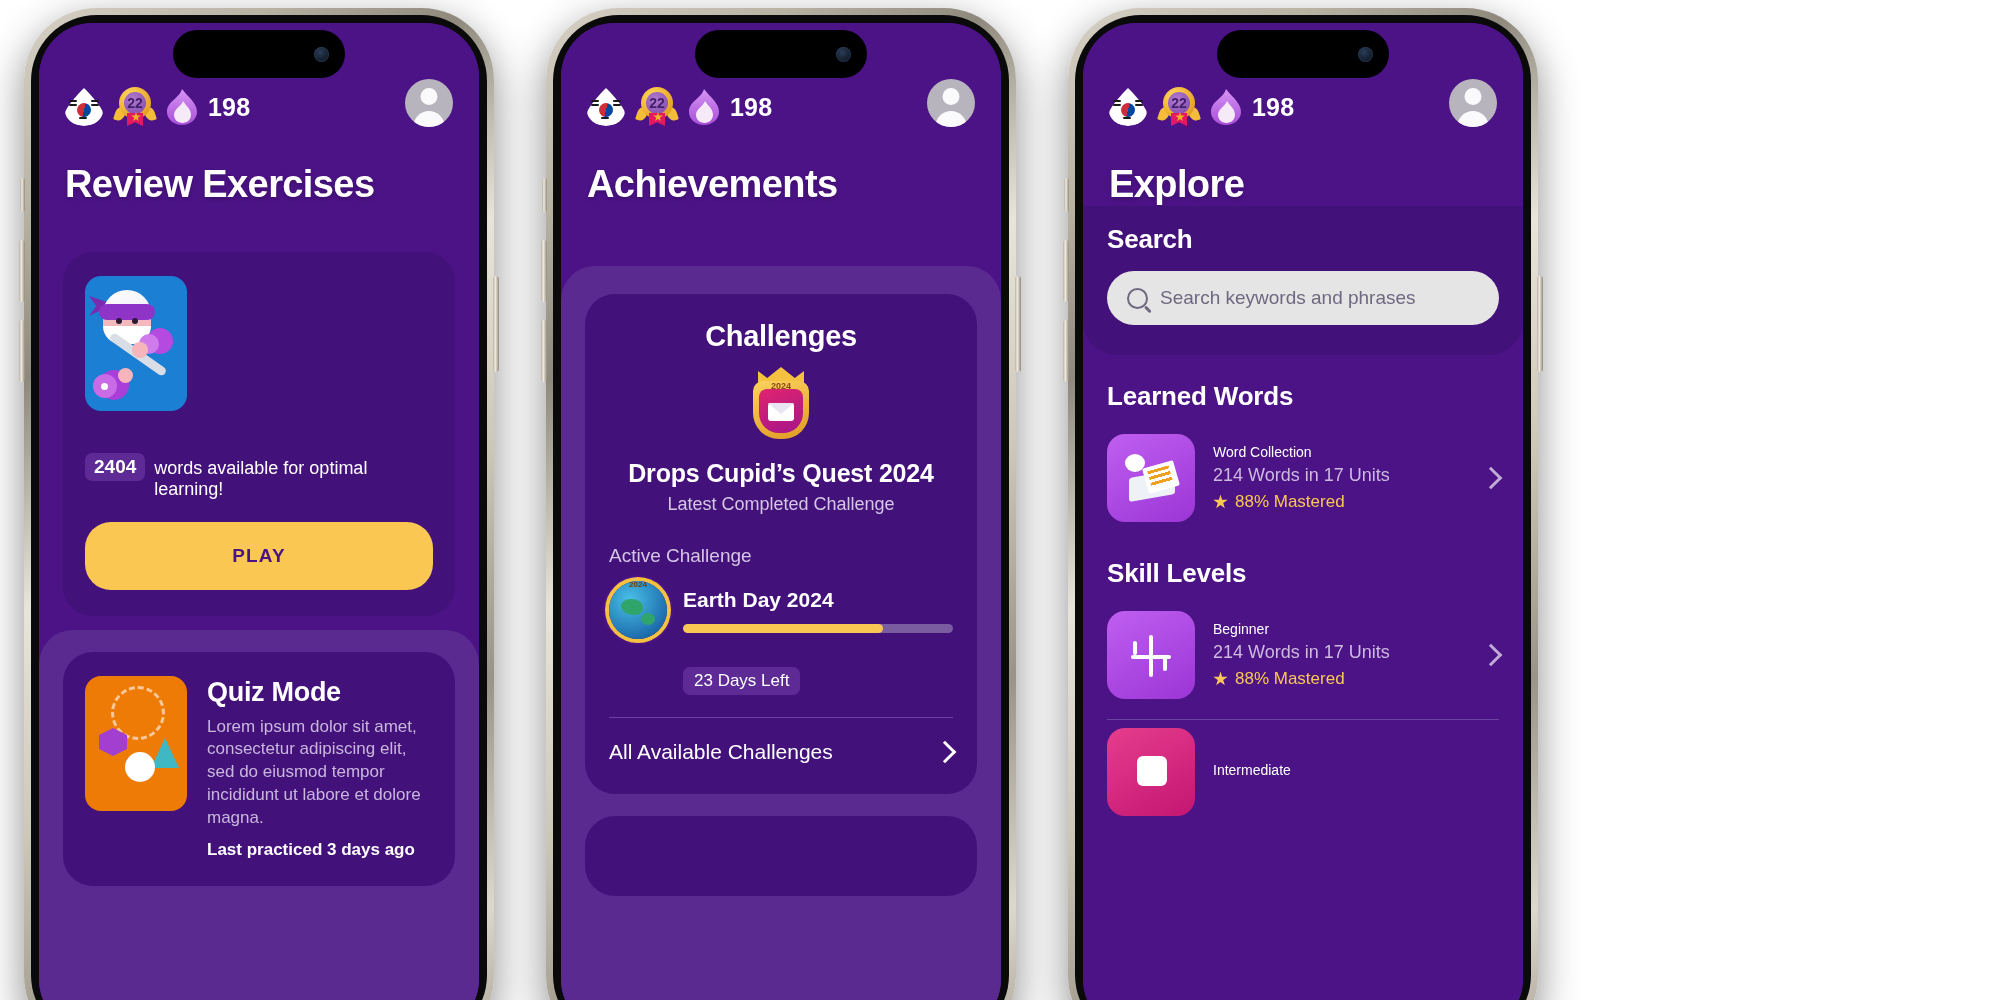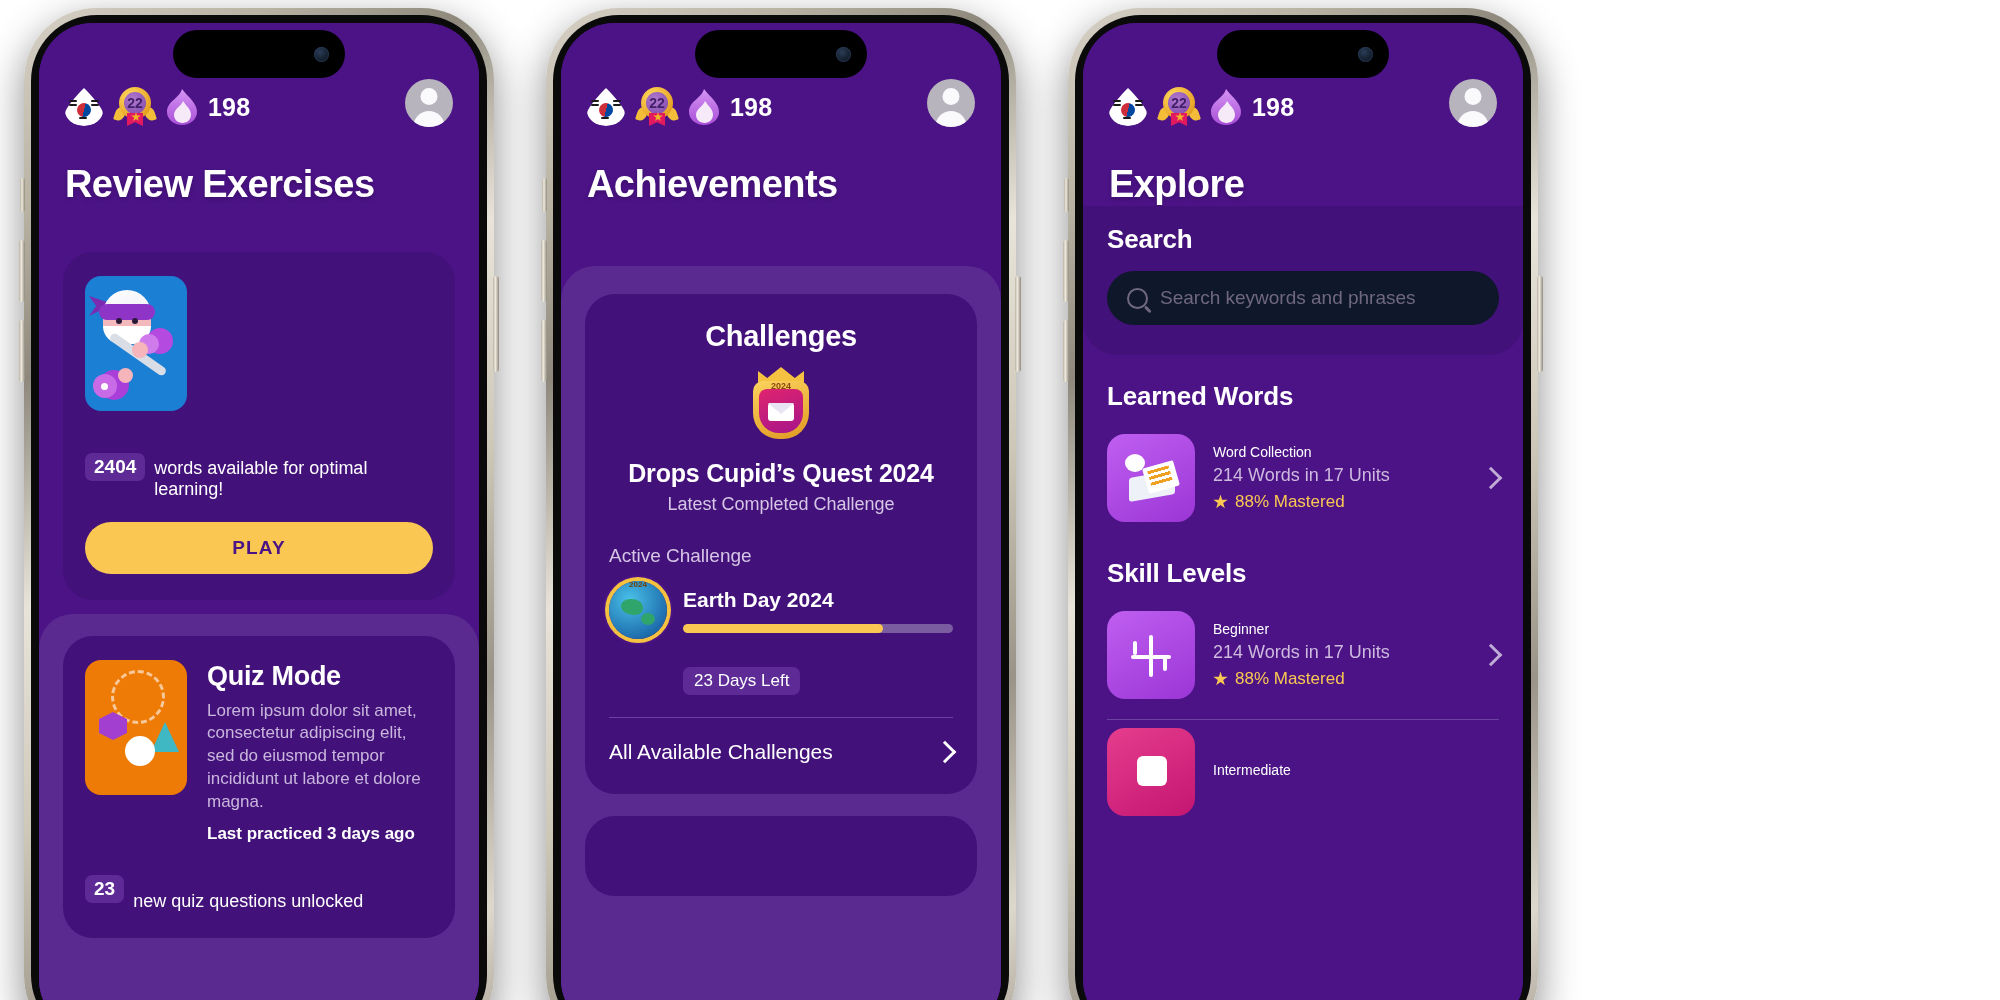--- a/index.html
+++ b/index.html
@@ -152,21 +152,21 @@
   .quizill .cone{position:absolute;left:66px;top:62px;width:28px;height:30px;background:#3fb8c4;
     clip-path:polygon(50% 0,100% 100%,0 100%);}
 
   .card-title{color:#fff;font-size:27px;font-weight:700;letter-spacing:-.3px;line-height:1.1;margin:2px 0 8px 0;}
   .card-desc{color:#c8b6dd;font-size:17px;line-height:1.34;margin:0 0 10px 0;}
   .card-meta{color:#fff;font-size:17px;font-weight:600;margin:0;}
   .avail{display:flex;align-items:center;gap:9px;margin:22px 0 0 0;}
   .pill{background:#5e2b96;color:#fff;font-size:19px;font-weight:700;border-radius:7px;padding:3px 9px;}
   .avail-txt{color:#fff;font-size:18px;margin-top:25px;}
   .play-btn{
-    margin-top:22px;height:52px;border-radius:26px;background:#fac852;
+    margin-top:22px;height:68px;border-radius:26px;background:#fac852;
     display:flex;align-items:center;justify-content:center;
     color:#4b1386;font-size:19px;font-weight:700;letter-spacing:1.2px;
   }
   .card2{background:#43117a;border-radius:30px;margin:0 24px;padding:26px 24px 8px 24px;box-sizing:border-box;}
   .c2-title{color:#fff;font-size:29px;font-weight:700;text-align:center;letter-spacing:-.3px;margin:0 0 18px 0;}
   .trophy{width:74px;height:74px;margin:0 auto 14px auto;position:relative;}
   .trophy .crown{position:absolute;left:14px;top:-4px;width:46px;height:20px;background:#f5c140;
     clip-path:polygon(0 100%,0 20%,20% 55%,50% 0,80% 55%,100% 20%,100% 100%);}
   .trophy .shield{position:absolute;left:9px;top:10px;width:56px;height:58px;border-radius:10px 10px 26px 26px;
     background:linear-gradient(160deg,#fbd25e,#e09a22);}
@@ -194,21 +194,21 @@
   .divider{height:1px;background:#6a43a0;margin:22px 0 0 0;}
   .allrow{display:flex;align-items:center;justify-content:space-between;padding:22px 0 22px 0;}
   .allrow span{color:#fff;font-size:21px;}
   .chev{width:13px;height:13px;border-right:3px solid #fff;border-top:3px solid #fff;transform:rotate(45deg);}
   .chev.grey{border-color:#c0abd6;}
   .card2b{background:#43117a;border-radius:30px;margin:22px 24px 0 24px;height:80px;}
 
   
   .search-block{background:#43117a;border-radius:0 0 34px 34px;margin:0;padding:4px 24px 30px 24px;box-sizing:border-box;}
   .sec-h{color:#fff;font-size:26px;font-weight:700;margin:14px 0 16px 0;letter-spacing:-.2px;}
-  .search-field{height:54px;border-radius:27px;background:#0f172a;display:flex;align-items:center;gap:12px;padding:0 20px;box-sizing:border-box;}
+  .search-field{height:54px;border-radius:27px;background:#e5e5e5;display:flex;align-items:center;gap:12px;padding:0 20px;box-sizing:border-box;}
   .mag{width:17px;height:17px;border:2.5px solid #6f6880;border-radius:50%;position:relative;flex:none;}
   .mag:after{content:"";position:absolute;right:-6px;bottom:-4px;width:8px;height:2.5px;background:#6f6880;transform:rotate(45deg);border-radius:2px;}
   .search-ph{color:#6f6880;font-size:19px;}
   .sec3{padding:0 24px;}
   .sec-h2{color:#fff;font-size:26px;font-weight:700;margin:26px 0 14px 0;letter-spacing:-.2px;}
   .litem{display:flex;align-items:center;gap:18px;padding:8px 0 10px 0;}
   .lthumb{width:88px;height:88px;border-radius:18px;flex:none;position:relative;overflow:hidden;}
   .lthumb.violet{background:linear-gradient(150deg,#bf5ff0,#9b35d6);}
   .lthumb.pink{background:linear-gradient(150deg,#e63d8e,#c31671);}
   .bookill .page{position:absolute;left:22px;top:40px;width:46px;height:24px;background:#eef1f8;
@@ -320,24 +320,20 @@
                     <div class="cone"></div>
                       <div class="sphere"></div>
                   </div>
                 </div>
                 <div style="flex:1;min-width:0">
                   <div class="card-title">Quiz Mode</div>
                   <div class="card-desc">Lorem ipsum dolor sit amet, consectetur adipiscing elit, sed do eiusmod tempor incididunt ut labore et dolore magna.</div>
                   <div class="card-meta">Last practiced 3 days ago</div>
                 </div>
               </div>
-              <div class="avail">
-                <div class="pill">23</div>
-                <div class="avail-txt">new quiz questions unlocked</div>
-              </div>
             </div>
           </div>
         </div>
 
       </div>
     </div>
     <div class="notch">
         <div class="cam"></div>
       </div>
   </div>

